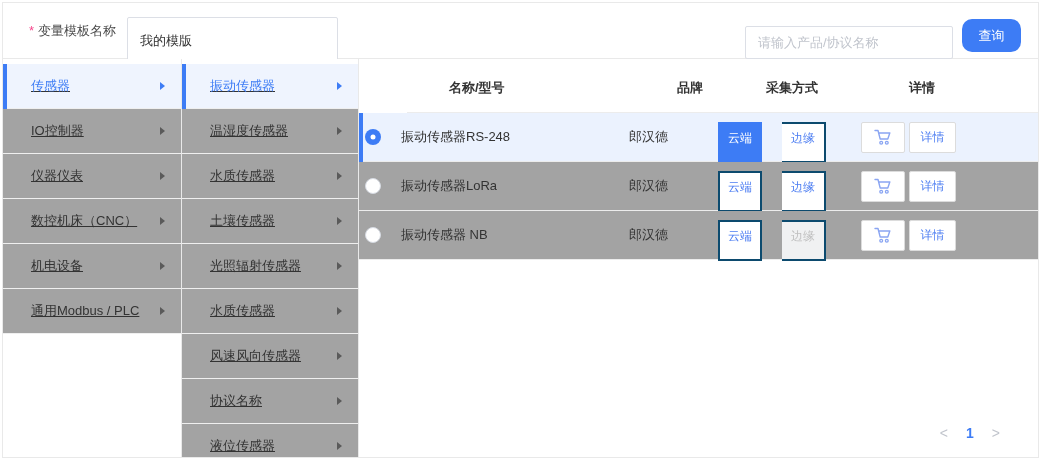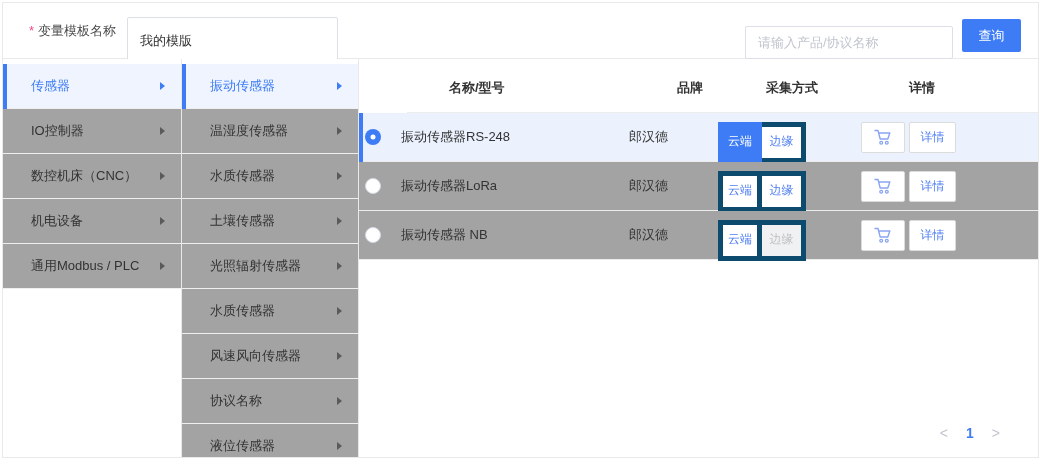--- a/index.html
+++ b/index.html
@@ -22,26 +22,26 @@
     font-family:"Liberation Sans","DejaVu Sans",sans-serif;
   }
   .search-input{
     position:absolute;left:742px;top:16px;width:208px;height:33px;box-sizing:border-box;
     border:1px solid #DCDFE6;border-radius:2px;font-size:13px;color:#333;padding:0 12px;outline:none;
     font-family:"Liberation Sans","DejaVu Sans",sans-serif;
     margin-top:7px;
   }
   .search-input::placeholder{color:#C0C4CC;}
   .query-btn{
-    position:absolute;left:959px;top:16px;width:59px;height:33px;border:none;border-radius:2px;
+    position:absolute;left:959px;top:16px;width:59px;height:33px;border:none;border-radius:10px;
     background:#3D7CF5;color:#fff;font-size:13px;cursor:pointer;
     font-family:"Liberation Sans","DejaVu Sans",sans-serif;
   }
   
-  .menu-col{position:absolute;top:56px;bottom:0;background:#fff;padding-top:5px;box-sizing:border-box;}
+  .menu-col{position:absolute;top:56px;bottom:0;background:#fff;padding-top:5px;box-sizing:border-box;text-decoration:underline;}
   .col1{left:0;width:179px;border-right:1px solid #E9E9E9;}
   .col2{left:179px;width:177px;border-right:1px solid #E9E9E9;}
   .menu-item{
     height:44px;border-bottom:1px solid #EFEFEF;display:flex;align-items:center;
     padding:0 16px 0 28px;font-size:13px;color:#333;cursor:pointer;position:relative;background:#a3a3a3;
   }
   .menu-item .m-label{flex:1;white-space:nowrap;overflow:hidden;}
   .tri{width:0;height:0;border-top:4px solid transparent;border-bottom:4px solid transparent;border-left:5px solid #5a5a5a;flex:none;}
   .menu-item.selected{background:#EFF4FE;color:#3D7CF5;}
   .menu-item.selected::before{content:'';position:absolute;left:0;top:0;bottom:-1px;width:4px;background:#3D7CF5;}
@@ -55,23 +55,23 @@
   .t-row.selected{background:#EBF2FE;}
   .t-row.selected::before{content:'';position:absolute;left:0;top:0;bottom:-1px;width:4px;background:#3D7CF5;}
   .cell-name{position:absolute;left:42px;top:0;line-height:48px;font-size:13px;color:#333;}
   .cell-brand{position:absolute;left:270px;top:0;line-height:48px;font-size:13px;color:#333;}
   .radio{position:absolute;left:6px;top:16px;width:16px;height:16px;border-radius:50%;
     border:1px solid #D6DAE2;background:#fff;box-sizing:border-box;cursor:pointer;}
   .radio.checked{border:none;background:#3D7CF5;}
   .radio.checked::after{content:'';position:absolute;left:50%;top:50%;width:5px;height:5px;
     border-radius:50%;background:#fff;transform:translate(-50%,-50%);}
   .seg{position:absolute;left:359px;top:9px;display:flex;}
-  .seg-btn{width:44px;height:41px;box-sizing:border-box;border:5px solid #0c4a6e;background:#fff;
+  .seg-btn{width:44px;height:41px;box-sizing:border-box;border:2px solid #0c4a6e;background:#fff;
     color:#4D7EF2;font-size:12px;text-align:center;line-height:29px;cursor:pointer;}
-  .seg-btn.edge{border-left:none;}
+  .seg-btn.edge{border-left:none;margin-left:20px;}
   .seg-btn.active{background:#3D7CF5;border-color:#3D7CF5;color:#fff;}
   .seg-btn.disabled{background:#F0F1F2;color:#BFBFBF;cursor:not-allowed;}
   .icon-btn{position:absolute;left:502px;top:9px;width:44px;height:31px;box-sizing:border-box;
     border:1px solid #DCDCDC;border-radius:2px;background:#fff;display:flex;align-items:center;justify-content:center;cursor:pointer;}
   .detail-btn{position:absolute;left:550px;top:9px;width:47px;height:31px;box-sizing:border-box;
     border:1px solid #DCDCDC;border-radius:2px;background:#fff;color:#4D7EF2;font-size:12px;
     text-align:center;line-height:29px;cursor:pointer;}
   
   .pagination{position:absolute;right:38px;bottom:16px;display:flex;align-items:center;gap:18px;
     font-size:14px;color:#C0C4CC;}
@@ -96,20 +96,24 @@
   <div class="menu-col col1">
     <div class="menu-item selected">
       <span class="m-label">传感器</span>
       <span class="tri"></span>
     </div>
     <div class="menu-item">
       <span class="m-label">IO控制器</span>
       <span class="tri"></span>
     </div>
     <div class="menu-item">
+      <span class="m-label">仪器仪表</span>
+      <span class="tri"></span>
+    </div>
+    <div class="menu-item">
       <span class="m-label">数控机床（CNC）</span>
       <span class="tri"></span>
     </div>
     <div class="menu-item">
       <span class="m-label">机电设备</span>
       <span class="tri"></span>
     </div>
     <div class="menu-item">
       <span class="m-label">通用Modbus / PLC</span>
       <span class="tri"></span>

